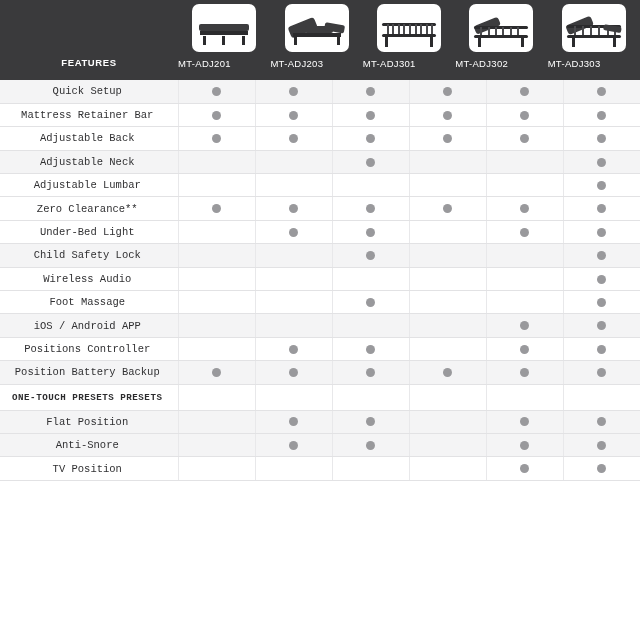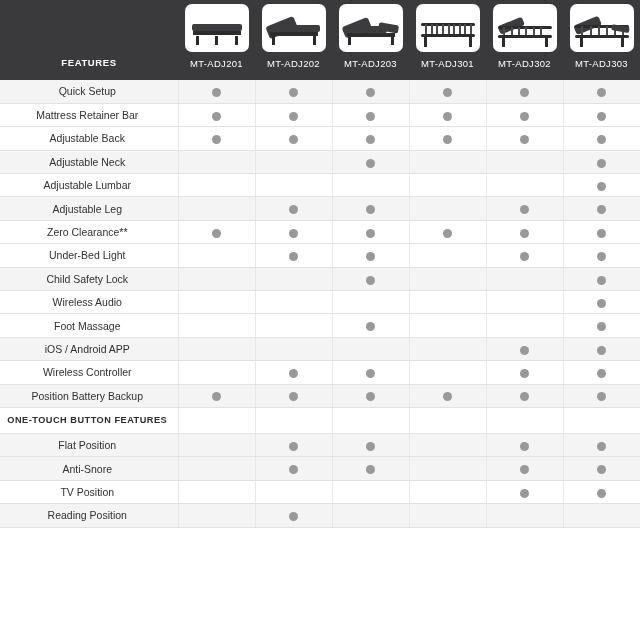--- a/index.html
+++ b/index.html
@@ -40,21 +40,20 @@
     flex: 1;
     height: 80px;
     align-items: flex-end;
   }
   .hcol {
     flex: 1 1 0;
     height: 80px;
     position: relative;
     display: flex;
     flex-direction: column;
-    align-items: center;
     justify-content: flex-end;
   }
   .thumb {
     position: absolute;
     top: 4px;
     left: 50%;
     transform: translateX(-50%);
     width: 64px;
     height: 48px;
     background: #ffffff;
@@ -68,20 +67,21 @@
     padding-bottom: 11px;
     position: relative;
     z-index: 2;
   }
 
   
   table {
     border-collapse: collapse;
     width: 640px;
     table-layout: fixed;
+    font-family: Liberation Mono, monospace;
   }
   td {
     height: 23.4px;
     border-bottom: 1px solid #e2e2e4;
     font-size: 10.5px;
     color: #2f2f31;
   }
   td.feat {
     width: 178px;
     text-align: center;
@@ -158,32 +158,20 @@
           <div class="thumb">
     <div class="bed">
       <div class="mat-flat" style="top:20px;height:7px;"></div>
       <div class="b-frame" style="top:27px;height:4px;"></div>
       <div class="b-leg" style="left:11px;"></div>
       <div class="b-leg" style="right:11px;"></div>
       <div class="b-leg" style="left:30px;"></div>
     </div>
           </div>
           <div class="hcol-label">MT-ADJ201</div>
-        </div>
-        <div class="hcol">
-          <div class="thumb">
-    <div class="bed">
-      <div class="mat-head" style="left:6px;width:30px;top:11px;height:13px;"></div>
-      <div class="mat-flat" style="left:22px;right:6px;top:21px;height:7px;"></div>
-      <div class="b-frame" style="top:28px;height:4px;"></div>
-      <div class="b-leg" style="left:10px;"></div>
-      <div class="b-leg" style="right:10px;"></div>
-    </div>
-          </div>
-          <div class="hcol-label">MT-ADJ202</div>
         </div>
         <div class="hcol">
           <div class="thumb">
     <div class="bed">
       <div class="mat-head" style="left:5px;width:28px;top:12px;height:12px;"></div>
       <div class="mat-flat" style="left:20px;right:16px;top:22px;height:7px;"></div>
       <div class="mat-foot" style="right:5px;width:20px;top:18px;height:8px;"></div>
       <div class="b-frame" style="top:29px;height:4px;"></div>
       <div class="b-leg" style="left:9px;"></div>
       <div class="b-leg" style="right:9px;"></div>
@@ -297,29 +285,20 @@
         </tr>
         <tr class="plain">
           <td class="feat">Adjustable Lumbar</td>
           <td class="cell"></td>
           <td class="cell"></td>
           <td class="cell"></td>
           <td class="cell"></td>
           <td class="cell"></td>
           <td class="cell"><span class="dot"></span></td>
         </tr>
-        <tr class="alt">
-          <td class="feat">Adjustable Leg</td>
-          <td class="cell"></td>
-          <td class="cell"><span class="dot"></span></td>
-          <td class="cell"><span class="dot"></span></td>
-          <td class="cell"></td>
-          <td class="cell"><span class="dot"></span></td>
-          <td class="cell"><span class="dot"></span></td>
-        </tr>
         <tr class="plain">
           <td class="feat">Zero Clearance**</td>
           <td class="cell"><span class="dot"></span></td>
           <td class="cell"><span class="dot"></span></td>
           <td class="cell"><span class="dot"></span></td>
           <td class="cell"><span class="dot"></span></td>
           <td class="cell"><span class="dot"></span></td>
           <td class="cell"><span class="dot"></span></td>
         </tr>
         <tr class="plain">
@@ -361,39 +340,39 @@
         <tr class="alt">
           <td class="feat">iOS / Android APP</td>
           <td class="cell"></td>
           <td class="cell"></td>
           <td class="cell"></td>
           <td class="cell"></td>
           <td class="cell"><span class="dot"></span></td>
           <td class="cell"><span class="dot"></span></td>
         </tr>
         <tr class="plain">
-          <td class="feat">Wireless Controller</td>
+          <td class="feat">Positions Controller</td>
           <td class="cell"></td>
           <td class="cell"><span class="dot"></span></td>
           <td class="cell"><span class="dot"></span></td>
           <td class="cell"></td>
           <td class="cell"><span class="dot"></span></td>
           <td class="cell"><span class="dot"></span></td>
         </tr>
         <tr class="alt">
           <td class="feat">Position Battery Backup</td>
           <td class="cell"><span class="dot"></span></td>
           <td class="cell"><span class="dot"></span></td>
           <td class="cell"><span class="dot"></span></td>
           <td class="cell"><span class="dot"></span></td>
           <td class="cell"><span class="dot"></span></td>
           <td class="cell"><span class="dot"></span></td>
         </tr>
         <tr class="section">
-          <td class="feat">ONE-TOUCH BUTTON FEATURES</td>
+          <td class="feat">ONE-TOUCH PRESETS PRESETS</td>
           <td class="cell"></td>
           <td class="cell"></td>
           <td class="cell"></td>
           <td class="cell"></td>
           <td class="cell"></td>
           <td class="cell"></td>
         </tr>
         <tr class="alt">
           <td class="feat">Flat Position</td>
           <td class="cell"></td>
@@ -413,26 +392,17 @@
           <td class="cell"><span class="dot"></span></td>
         </tr>
         <tr class="plain">
           <td class="feat">TV Position</td>
           <td class="cell"></td>
           <td class="cell"></td>
           <td class="cell"></td>
           <td class="cell"></td>
           <td class="cell"><span class="dot"></span></td>
           <td class="cell"><span class="dot"></span></td>
-        </tr>
-        <tr class="alt">
-          <td class="feat">Reading Position</td>
-          <td class="cell"></td>
-          <td class="cell"><span class="dot"></span></td>
-          <td class="cell"></td>
-          <td class="cell"></td>
-          <td class="cell"></td>
-          <td class="cell"></td>
         </tr>
       </tbody>
   </table>
 
 </div>
 
 </body></html>

